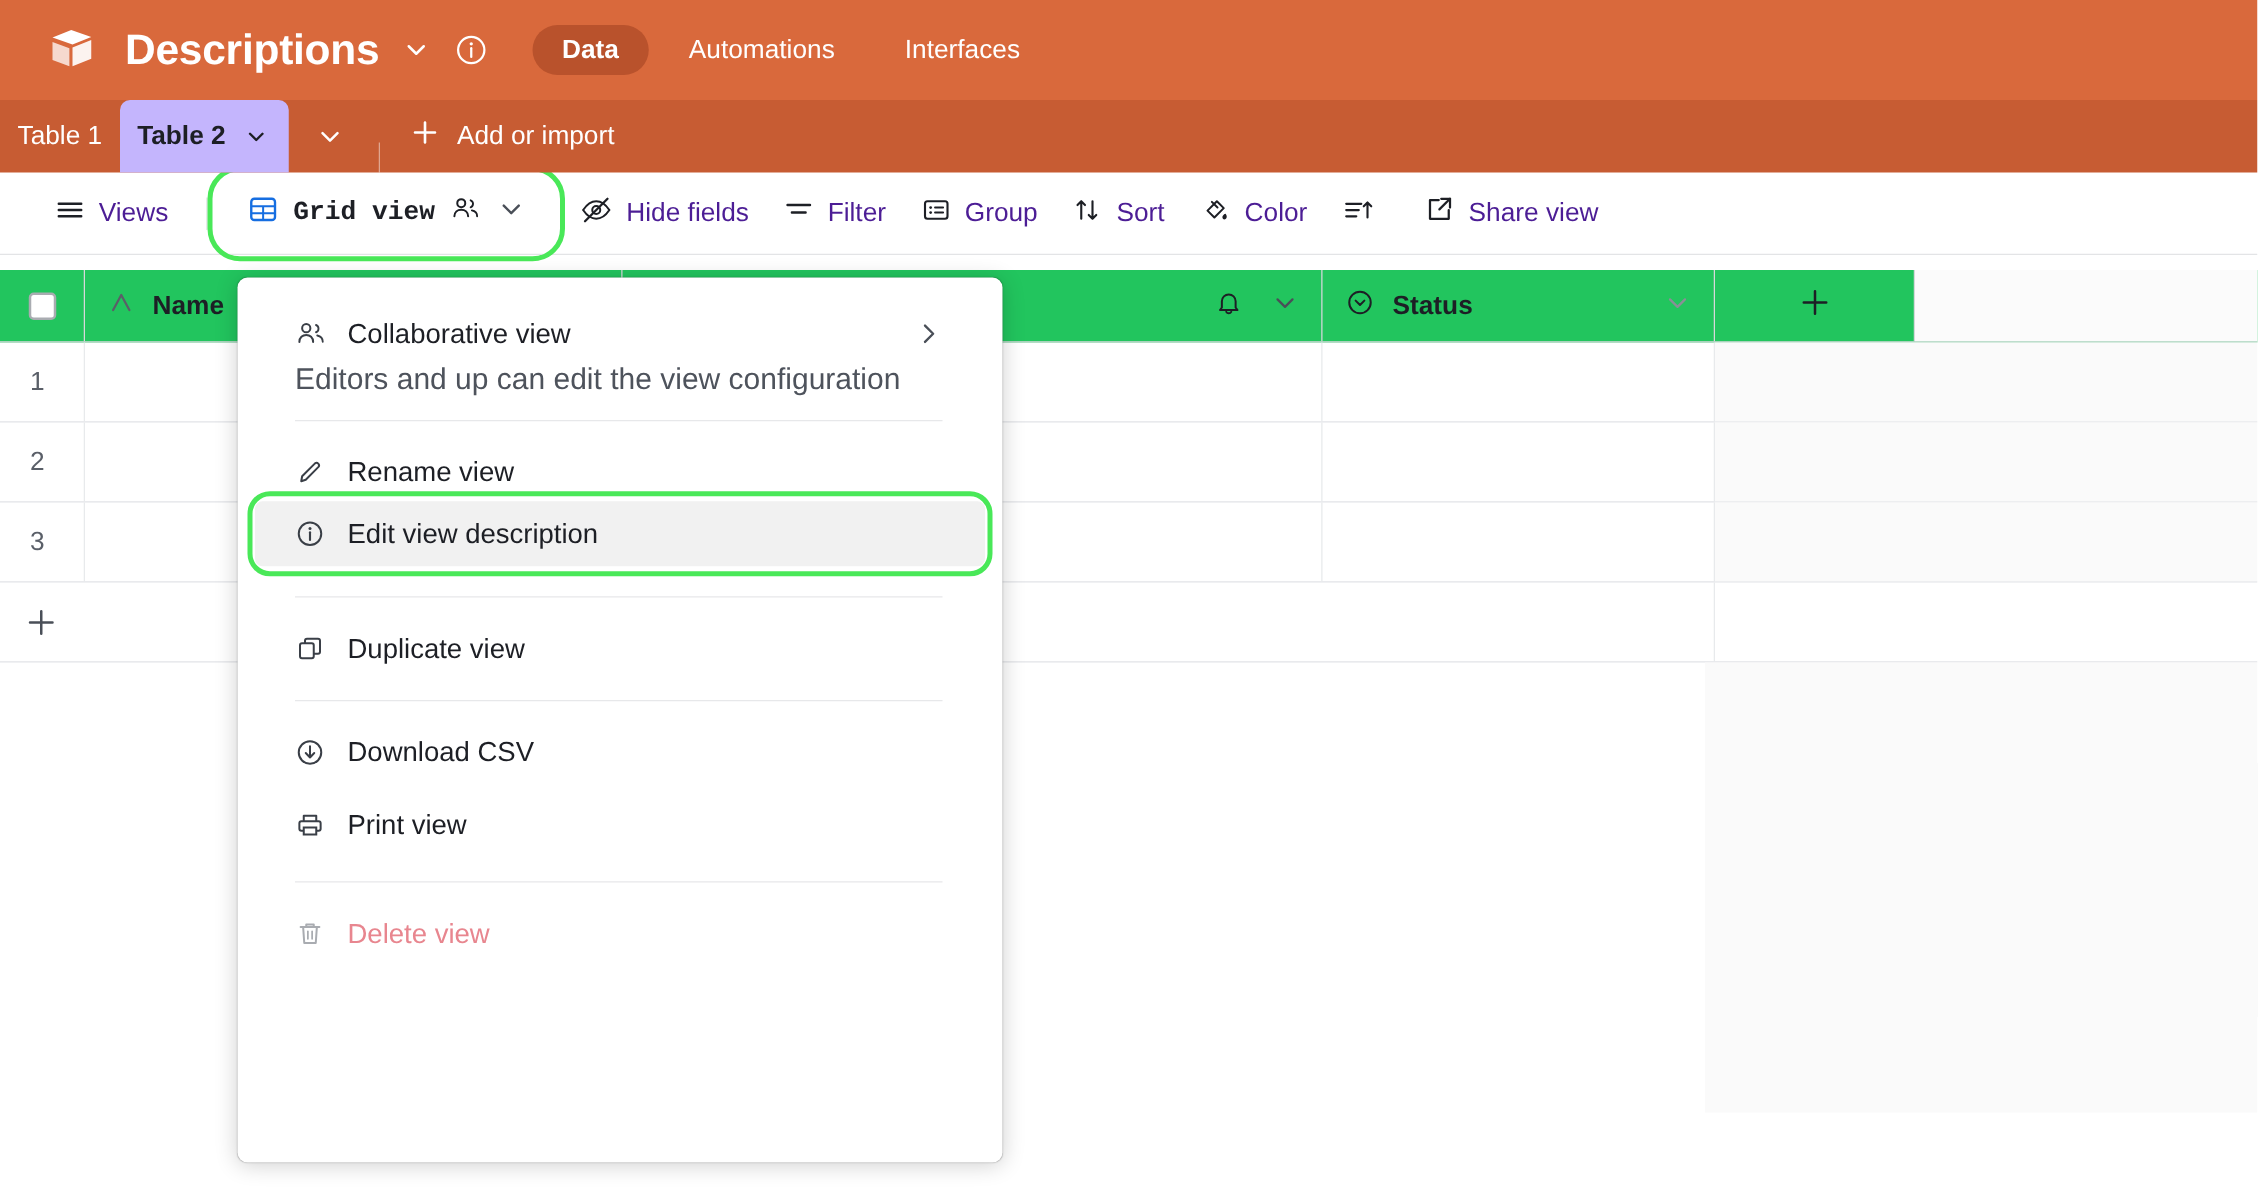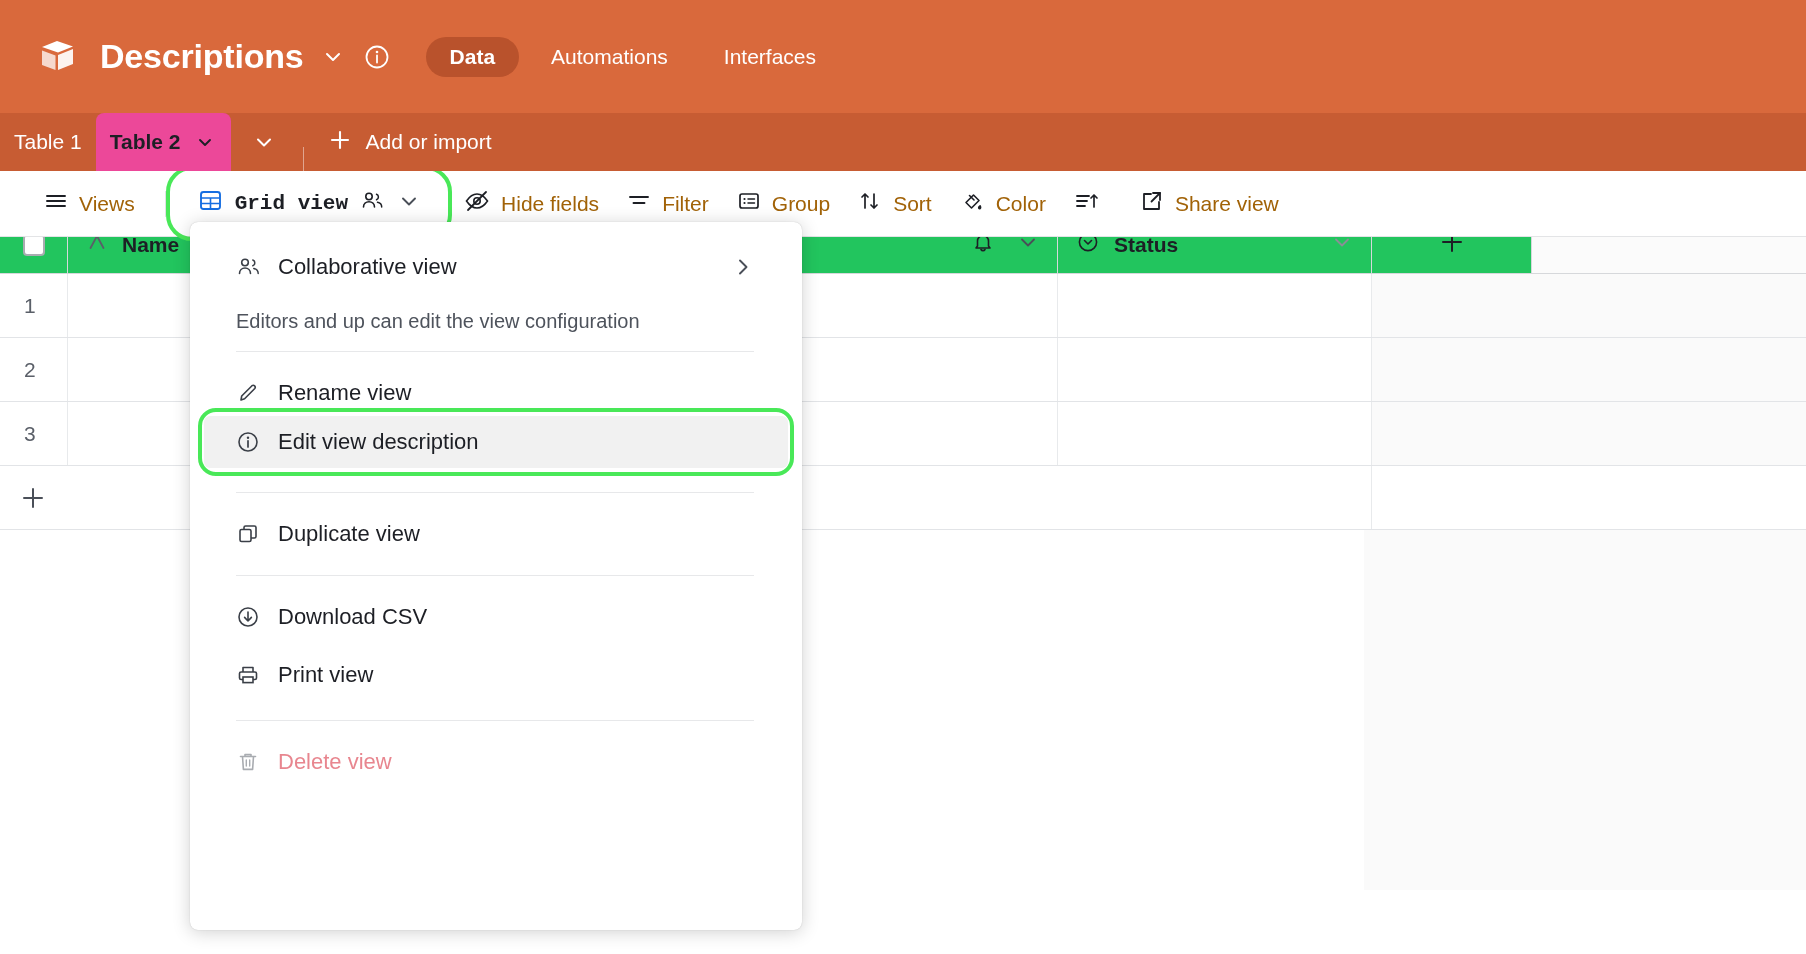--- a/index.html
+++ b/index.html
@@ -6,21 +6,21 @@
   html, body {
     width: 1806px; height: 954px;
     font-family: "Liberation Sans", sans-serif;
     background: #ffffff;
     overflow: hidden;
   }
   .app { position: relative; width: 1806px; height: 954px; }
 
   
   .topbar {
-    height: 113px;
+    height: 80px;
     background: #d9693c;
     display: flex; align-items: center;
     padding-left: 34px;
     position: relative;
     z-index: 5;
   }
   .cube-icon { width: 46px; height: 46px; display:flex; align-items:center; justify-content:center; }
   .base-title {
     color: #ffffff;
     font-size: 34px;
@@ -51,21 +51,21 @@
   }
   .tab {
     height: 58px;
     display:flex; align-items:center;
     padding: 0 14px;
     color:#ffffff;
     font-size: 21px;
     white-space: nowrap;
   }
   .tab.active {
-    background:#ec4899;
+    background:#c4b5fd;
     color:#1d1f25;
     font-weight: bold;
     border-radius: 8px 8px 0 0;
     padding-right: 16px;
   }
   .tab.active .tab-chev { margin-left: 14px; display:flex; align-items:center;}
   .tab-extra { display:flex; align-items:center; height:58px; padding: 0 22px; }
   .tab-sep { width:1px; height:24px; background: rgba(255,255,255,.45); margin: 0 6px; }
   .add-import {
     display:flex; align-items:center; gap:14px;
@@ -78,21 +78,21 @@
     height: 66px;
     background:#ffffff;
     display:flex; align-items:center;
     padding-left: 30px;
     border-bottom: 1px solid #e3e4e6;
     position: relative;
     z-index: 3;
   }
   .tb-item {
     display:flex; align-items:center; gap:11px;
-    font-size: 21px; color:#a16207;
+    font-size: 21px; color:#4c1d95;
     padding: 8px 14px;
     border-radius: 6px;
     white-space: nowrap;
   }
   .tb-sep { width:1px; height:26px; background:#e0e1e3; margin: 0 16px; }
   .tb-gap { width: 14px; }
 
   .gridview-wrap {
     position: relative;
     display:flex; align-items:center;font-family:Liberation Mono, monospace;
@@ -186,22 +186,22 @@
     flex: none;
   }
   .menu-row .mi-label {
     font-size: 22px; color:#1d1f25;
     margin-left: 8px;
     white-space: nowrap;
   }
   .menu-row .mi-arrow { margin-left:auto; display:flex; align-items:center; }
   .menu-sub {
     padding: 0 46px;
-    font-size: 20px; color:#4e535c;
-    margin-top: 20px;
+    font-size: 24px; color:#4e535c;
+    margin-top: 0;
   }
   .menu-div { height:1px; background:#e7e8ea; margin: 18px 48px 18px 46px; }
   .mi-danger .mi-label { color:#e8868f; }
 
   .menu-row.highlight {
     background:#f1f1f1;
     border-radius: 6px;
     margin: 0 14px;
     padding-left: 32px;
     height: 52px;

